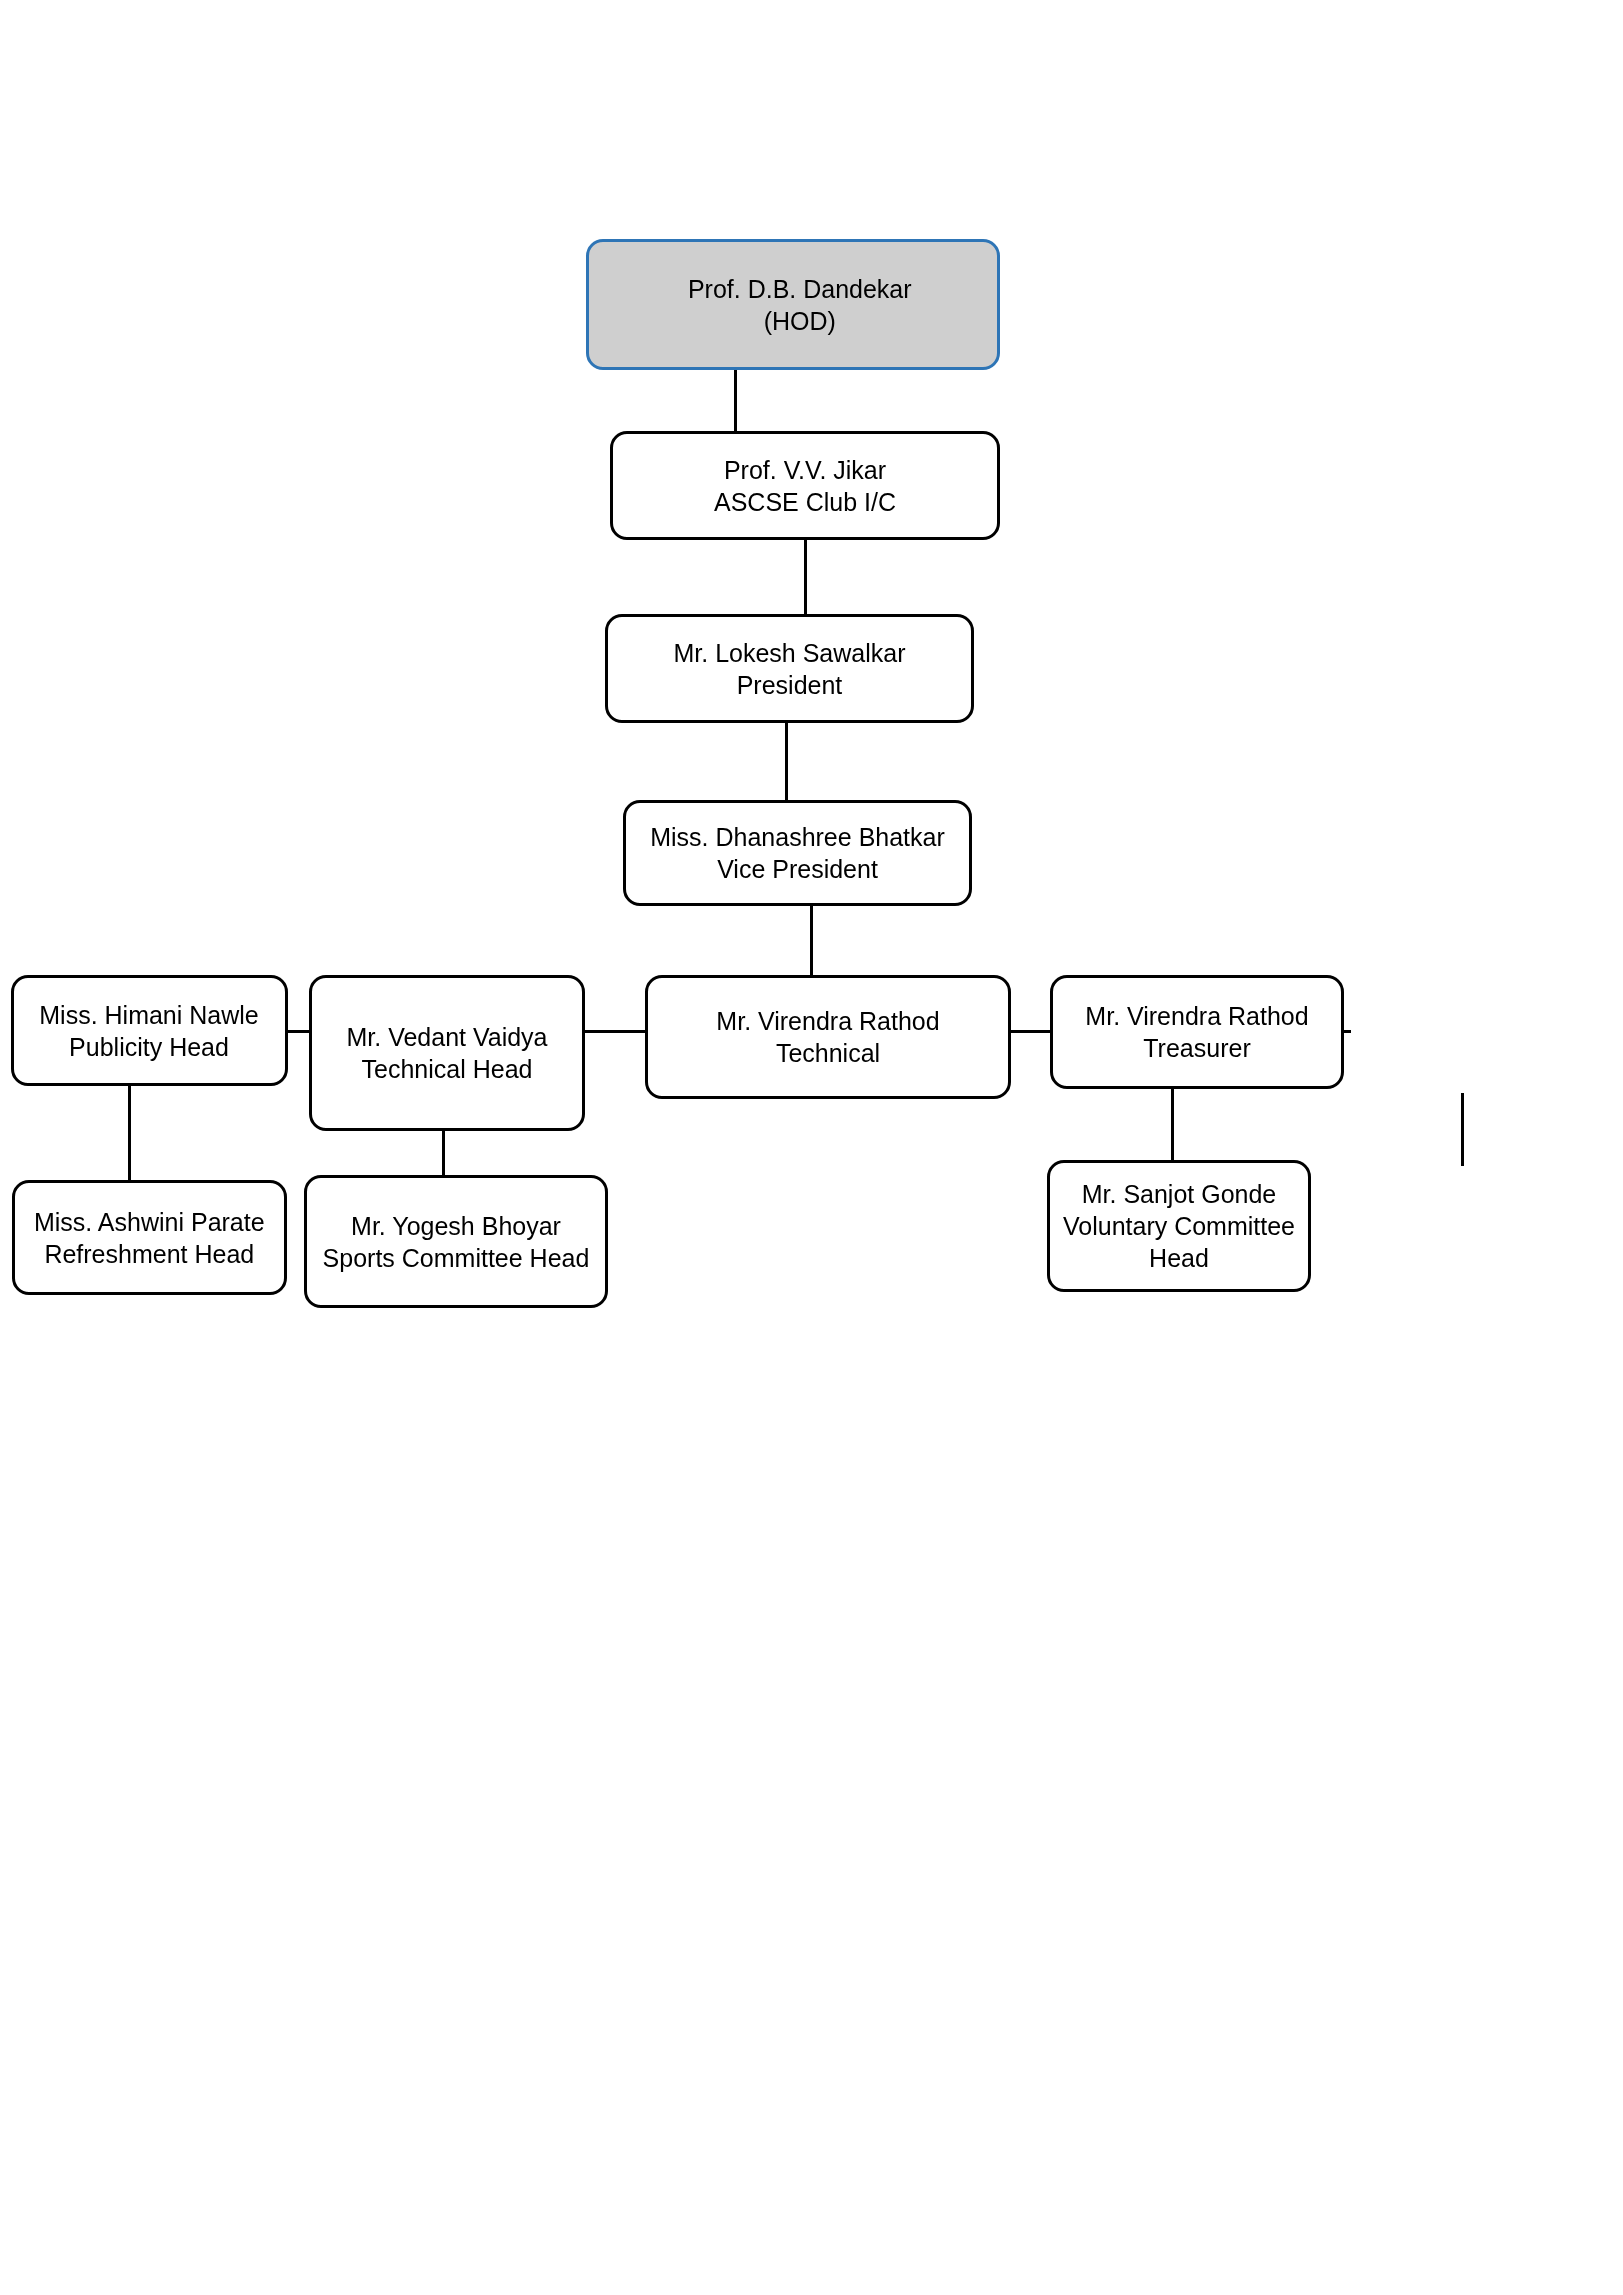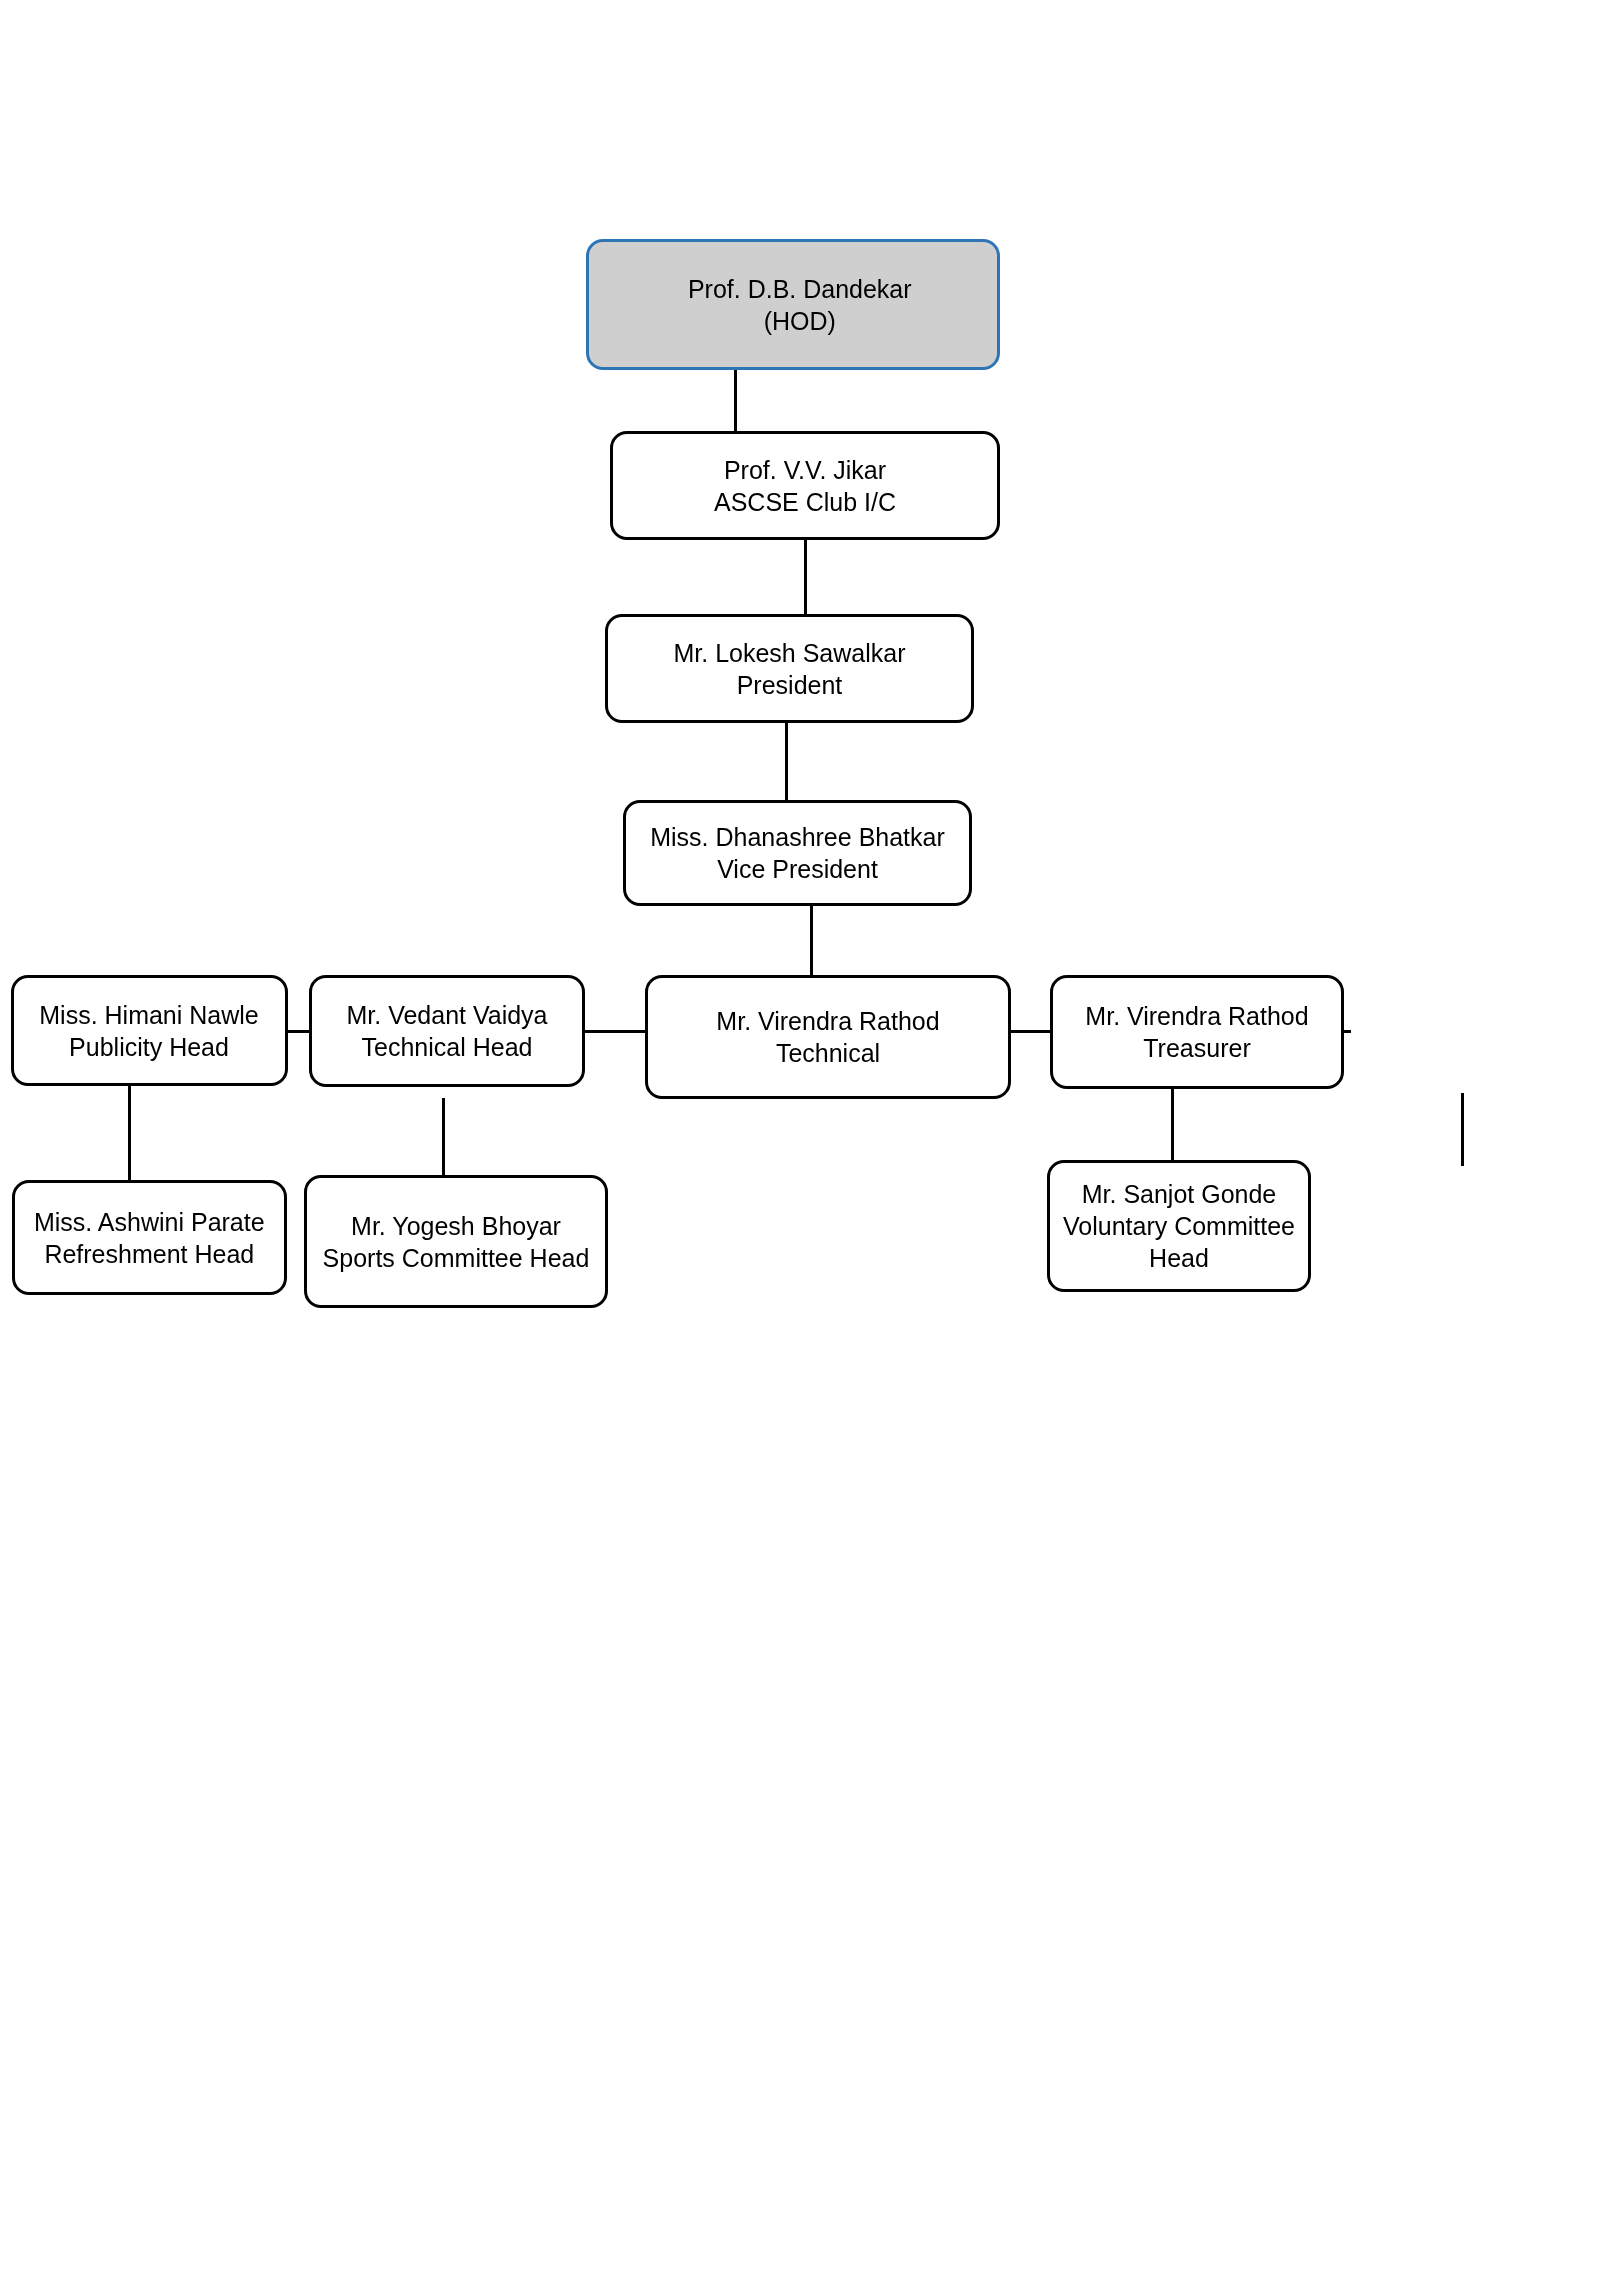--- a/index.html
+++ b/index.html
@@ -100,21 +100,21 @@
     </span>
   </div>
 
   <div class="node" style="left:10.5px; top:975px; width:277px; height:111px;">
     <span class="lines">
       <span>Miss. Himani Nawle</span><br>
       <span>Publicity Head</span>
     </span>
   </div>
 
-  <div class="node" style="left:309px; top:975px; width:276px; height:112px;">
+  <div class="node" style="left:309px; top:975px; width:276px; height:156px;">
     <span class="lines">
       <span>Mr. Vedant Vaidya</span><br>
       <span>Technical Head</span>
     </span>
   </div>
 
   <div class="node" style="left:645px; top:975px; width:366px; height:124px;">
     <span class="lines">
       <span>Mr. Virendra Rathod</span><br>
       <span>Technical</span>

